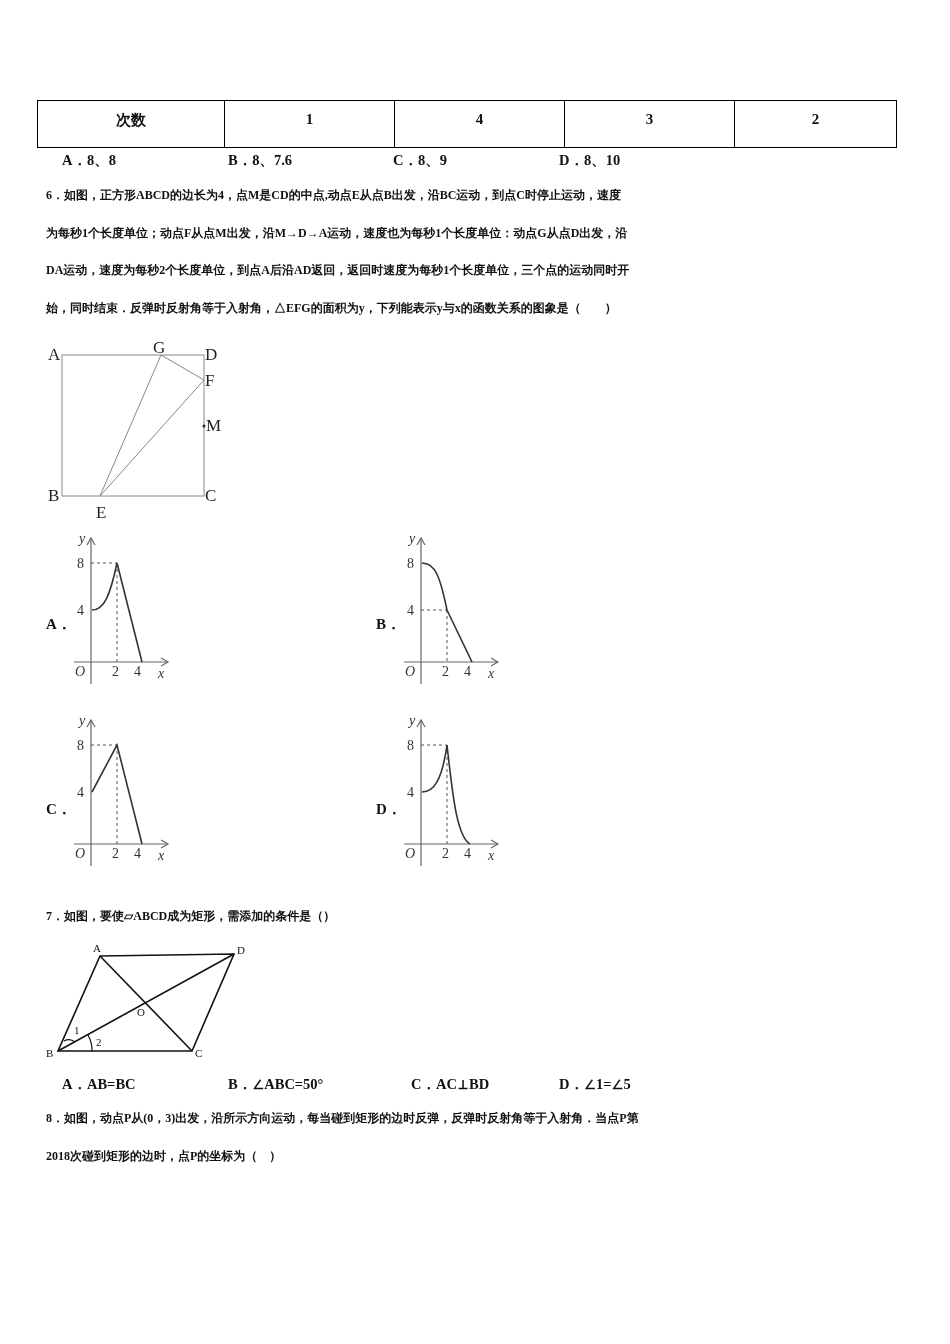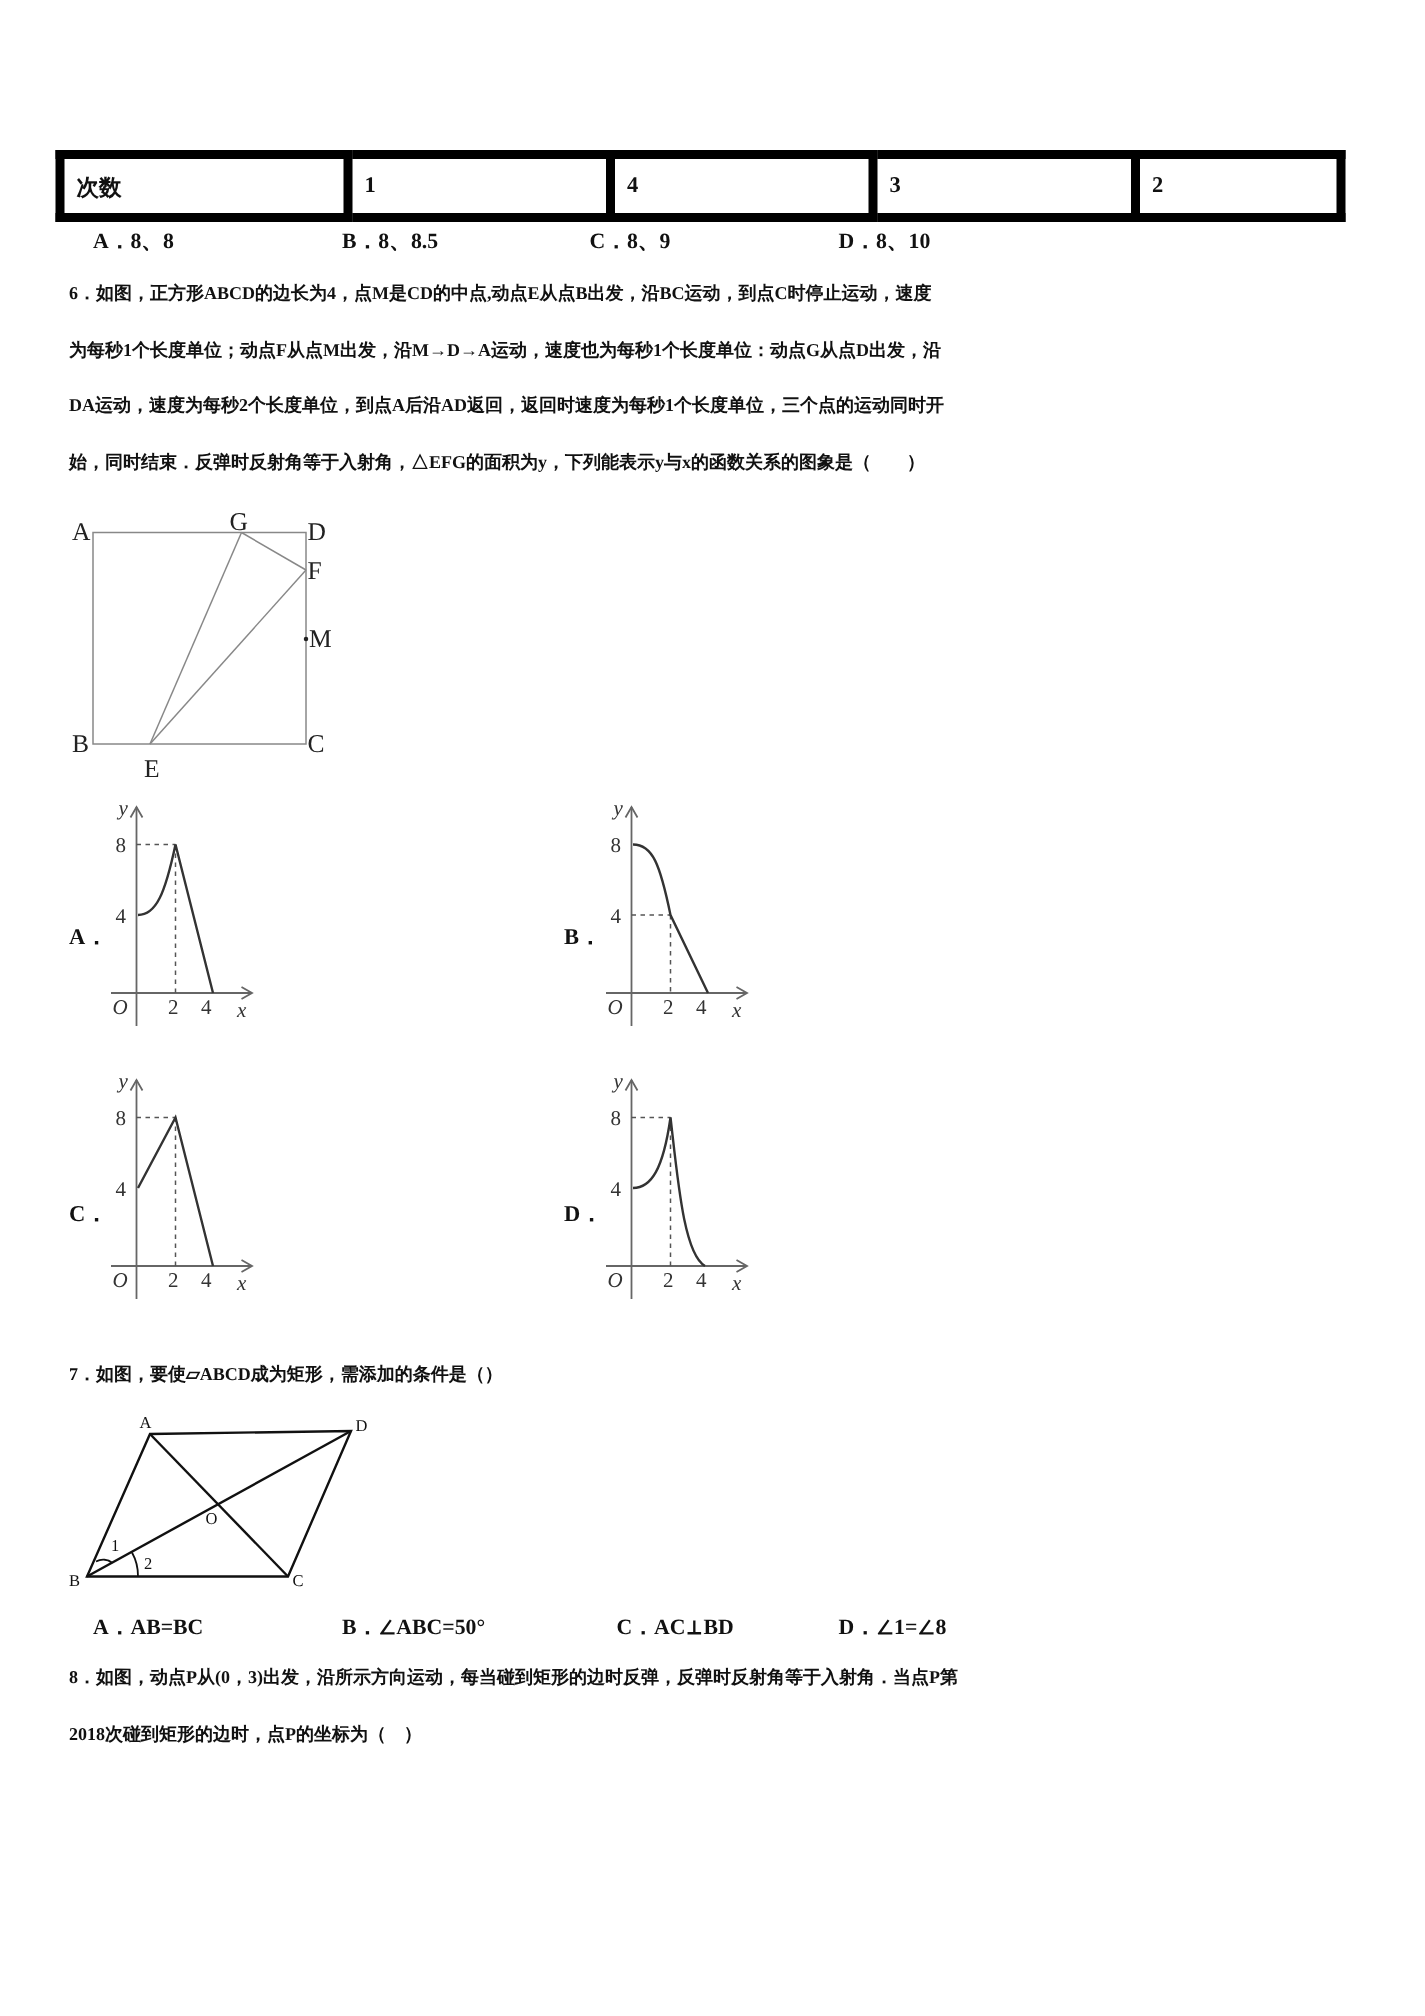--- a/index.html
+++ b/index.html
@@ -1,21 +1,21 @@
 <!DOCTYPE html>
 <html><head>
 <meta charset="utf-8">
 <style>
   html, body { margin:0; padding:0; background:#ffffff; }
   body { width:950px; height:1344px; position:relative; overflow:hidden;
          font-family:"DejaVu Serif","Liberation Serif",serif; color:#111; }
   .abs { position:absolute; }
   table.count { position:absolute; left:37px; top:100px; width:860px; height:48px;
                 border-collapse:collapse; font-family:"Liberation Serif",serif; font-weight:bold; font-size:15px; }
-  table.count td { border:6px solid #000000; padding:0 8px; vertical-align:top; padding-top:10px; }
+  table.count td { border:1px solid #000000; padding:0 8px; vertical-align:top; padding-top:10px;text-align:center; }
   .opt-row { position:absolute; left:46px; font-family:"Liberation Serif",serif; font-weight:bold; font-size:14.5px; }
   .opt-row span { position:absolute; white-space:nowrap;margin-left:16px; }
   .para { position:absolute; left:46px; width:865px; font-family:"Liberation Serif",serif; font-weight:bold;
           font-size:12px; line-height:37.5px; }
   .para .line { white-space:nowrap; height:37.5px; }
   svg text { font-family:"Liberation Serif",serif; }
   .graph-label { font-family:"Liberation Serif",serif; font-weight:bold; font-size:15px; position:absolute; }
 </style>
 </head>
 <body>
@@ -27,21 +27,21 @@
     <td style="width:153px">1</td>
     <td style="width:153px">4</td>
     <td style="width:153px">3</td>
     <td>2</td>
   </tr>
 </tbody>
   </table>
 
 <div class="opt-row" style="top:151px;">
   <span style="left:0px">A．8、8</span>
-  <span style="left:166px">B．8、8.5</span>
+  <span style="left:166px">B．8、7.6</span>
   <span style="left:331px">C．8、9</span>
   <span style="left:497px">D．8、10</span>
 </div>
 
 <div class="para" style="top:177px;">
   <div class="line">6．如图，正方形ABCD的边长为4，点M是CD的中点,动点E从点B出发，沿BC运动，到点C时停止运动，速度</div>
   <div class="line">为每秒1个长度单位；动点F从点M出发，沿M→D→A运动，速度也为每秒1个长度单位：动点G从点D出发，沿</div>
   <div class="line">DA运动，速度为每秒2个长度单位，到点A后沿AD返回，返回时速度为每秒1个长度单位，三个点的运动同时开</div>
   <div class="line">始，同时结束．反弹时反射角等于入射角，△EFG的面积为y，下列能表示y与x的函数关系的图象是（　　）</div>
 </div>
@@ -182,19 +182,19 @@
     <text x="97" y="76">O</text>
     <text x="34" y="94">1</text>
     <text x="56" y="106">2</text>
   </g>
 </svg>
 
 <div class="opt-row" style="top:1075px;">
   <span style="left:0px">A．AB=BC</span>
   <span style="left:166px">B．∠ABC=50°</span>
   <span style="left:349px">C．AC⊥BD</span>
-  <span style="left:497px">D．∠1=∠8</span>
+  <span style="left:497px">D．∠1=∠5</span>
 </div>
 
 <div class="para" style="top:1100px;">
   <div class="line">8．如图，动点P从(0，3)出发，沿所示方向运动，每当碰到矩形的边时反弹，反弹时反射角等于入射角．当点P第</div>
   <div class="line">2018次碰到矩形的边时，点P的坐标为（　）</div>
 </div>
 
 </body></html>

